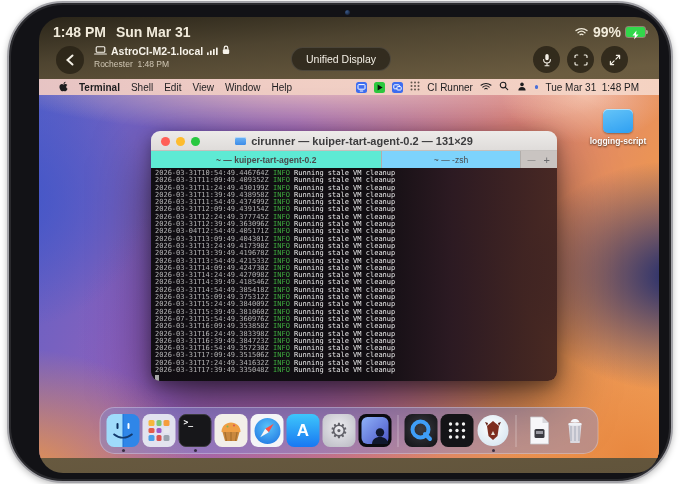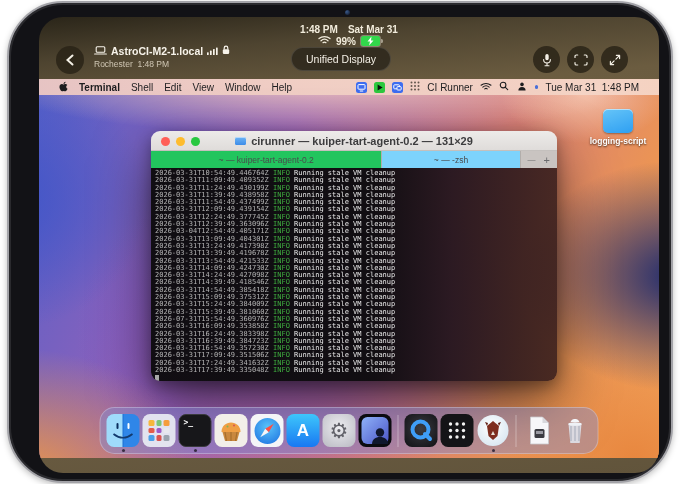--- a/index.html
+++ b/index.html
@@ -12,21 +12,21 @@
     box-shadow: inset 0 0 0 2px #2a2a2e, 0 2px 6px rgba(0,0,0,.25); }
   .camera-dot { position:absolute; left:336px; top:7px; width:5px; height:5px; border-radius:50%;
     background:radial-gradient(circle at 35% 35%, #3a5a8a, #0a1020); }
 
   .screen { position:absolute; left:30px; top:14px; width:620px; height:456px; border-radius:24px; overflow:hidden;
     background:linear-gradient(175deg,#2a2519 0%,#4e4430 9%,#6b5c40 20%,#75654a 55%,#61543b 100%); }
 
   
   .statusbar { position:absolute; left:14px; right:14px; top:7px; height:16px;
     display:flex; align-items:center; justify-content:space-between;
-    color:#f2ecdc; font-size:10px; font-weight:bold;flex-direction:column; }
+    color:#f2ecdc; font-size:14px; font-weight:bold; }
   .sb-left { display:flex; gap:10px; }
   .sb-right { display:flex; align-items:center; gap:5px; }
   .batt { position:relative; width:19px; height:9.5px; border-radius:2.5px; background:#32d74b;
     box-shadow:0 0 0 1px rgba(245,240,225,.35); }
   .batt-cap { position:absolute; right:-3px; top:2.7px; width:1.8px; height:4px; border-radius:0 1.5px 1.5px 0; background:rgba(245,240,225,.5); }
 
   
   .connbar { position:absolute; left:0; right:16px; top:25px; height:36px;padding-left:21px; }
   .back-btn { position:absolute; left:17px; top:4px; width:28px; height:28px; border-radius:50%;
     background:rgba(40,34,22,.82); display:flex; align-items:center; justify-content:center; }
@@ -75,21 +75,21 @@
   .twindow { position:absolute; left:112px; top:52px; width:406px; height:250px; border-radius:9px; overflow:hidden;
     box-shadow:0 24px 55px rgba(0,0,0,.55), 0 5px 16px rgba(0,0,0,.35); }
   .ttitle { position:relative; height:20px; background:linear-gradient(#edebe9,#dfdcda); border-bottom:1px solid #c4c0bd;
     display:flex; align-items:center; justify-content:center; font-size:11px; font-weight:bold; color:#3c3c3e; }
   .lights { position:absolute; left:10px; top:5.5px; display:flex; gap:6px; }
   .light { width:9px; height:9px; border-radius:50%; }
   .proxy-folder { display:inline-block; width:11px; height:8px; border-radius:1.5px; margin-right:5px;
     background:linear-gradient(#6cb4f5,#3d8ce8); box-shadow:inset 0 1px 0 rgba(255,255,255,.5); position:relative; top:0.5px; }
   .ttabs { position:relative; height:17px; background:#c9c4c1; display:flex; font-size:8.5px; color:#4a4a4c; }
   .tab { display:flex; align-items:center; justify-content:center; border-right:1px solid #b2aeab; }
-  .tab.active { width:57%; background:#22c55e; }
+  .tab.active { width:57%; background:#5eead4;font-weight:bold; }
   .tab.inactive { flex:1; background:#7dd3fc; }
   .tab-ctrls { display:flex; align-items:center; gap:8px; padding:0 7px; color:#6a6a6c; }
   .tab-plus { font-size:11px; }
   .tbody { height:213px; padding:2px 0 0 4px;
     background:linear-gradient(90deg, rgba(14,12,15,.98) 0%, rgba(14,12,15,.98) 55%, rgba(34,20,28,.94) 74%, rgba(56,30,28,.9) 100%);
     font-family:"DejaVu Sans Mono",monospace; font-size:7px; }
   .tline { height:7.3px; line-height:7.3px; white-space:nowrap; }
   .tline .ts { color:#b4b4b4; }
   .tline .lvl { color:#3fae3f; }
   .tline .msg { color:#e9e9e9; }
@@ -129,21 +129,21 @@
 
 <div class="stage">
   <div class="ipad-frame">
     <div class="camera-dot"></div>
 
     <div class="screen">
 
       <div class="statusbar">
         <div class="sb-left">
           <span>1:48 PM</span>
-          <span>Sat Mar 31</span>
+          <span>Sun Mar 31</span>
         </div>
         <div class="sb-right">
           <span>
             <svg width="13" height="10" viewBox="0 0 13 10" fill="none" stroke="#f2ecdc" stroke-width="1.3" stroke-linecap="round">
               <path d="M1 3.6a8.5 8.5 0 0 1 11 0"></path>
                 <path d="M3 5.7a5.3 5.3 0 0 1 7 0"></path>
                 <path d="M5.1 7.6a2.4 2.4 0 0 1 2.8 0"></path>
             </svg>
           </span>
           <span>99%</span>

